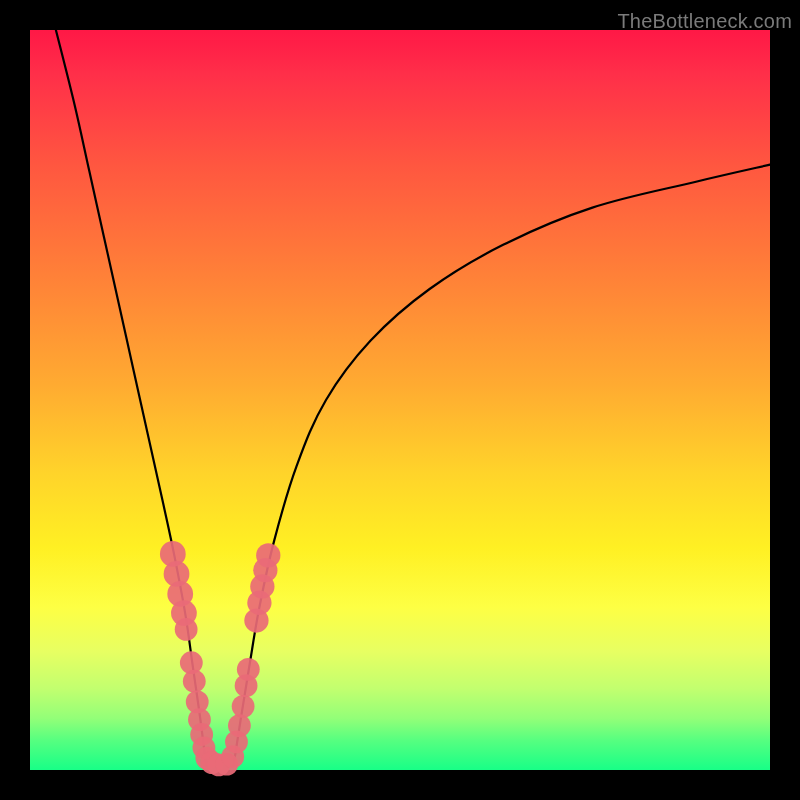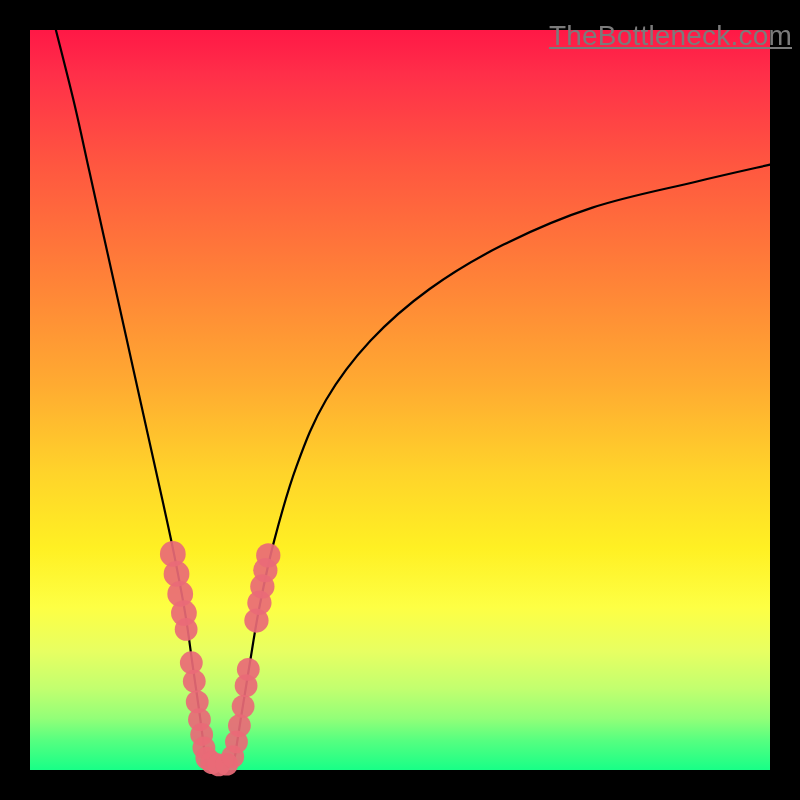--- a/index.html
+++ b/index.html
@@ -38,28 +38,27 @@
       #fdff44 78%,
       #e7ff62 84%,
       #c2ff6f 89%,
       #93ff78 93%,
       #56ff80 96%,
       #18ff87 100%
     );
   }
   .watermark {
     position: absolute;
-    top: 20px;
+    top: 10px;
     right: 8px;
     color: #7b7b7b;
-    font-size: 28px;
+    font-size: 20px;
     font-weight: 500;
     letter-spacing: 0.2px;
     user-select: none;
-    text-decoration: underline;
   }
   svg.curves {
     position: absolute;
     left: 0;
     top: 0;
     width: 740px;
     height: 740px;
     overflow: visible;
   }
   .curve {

